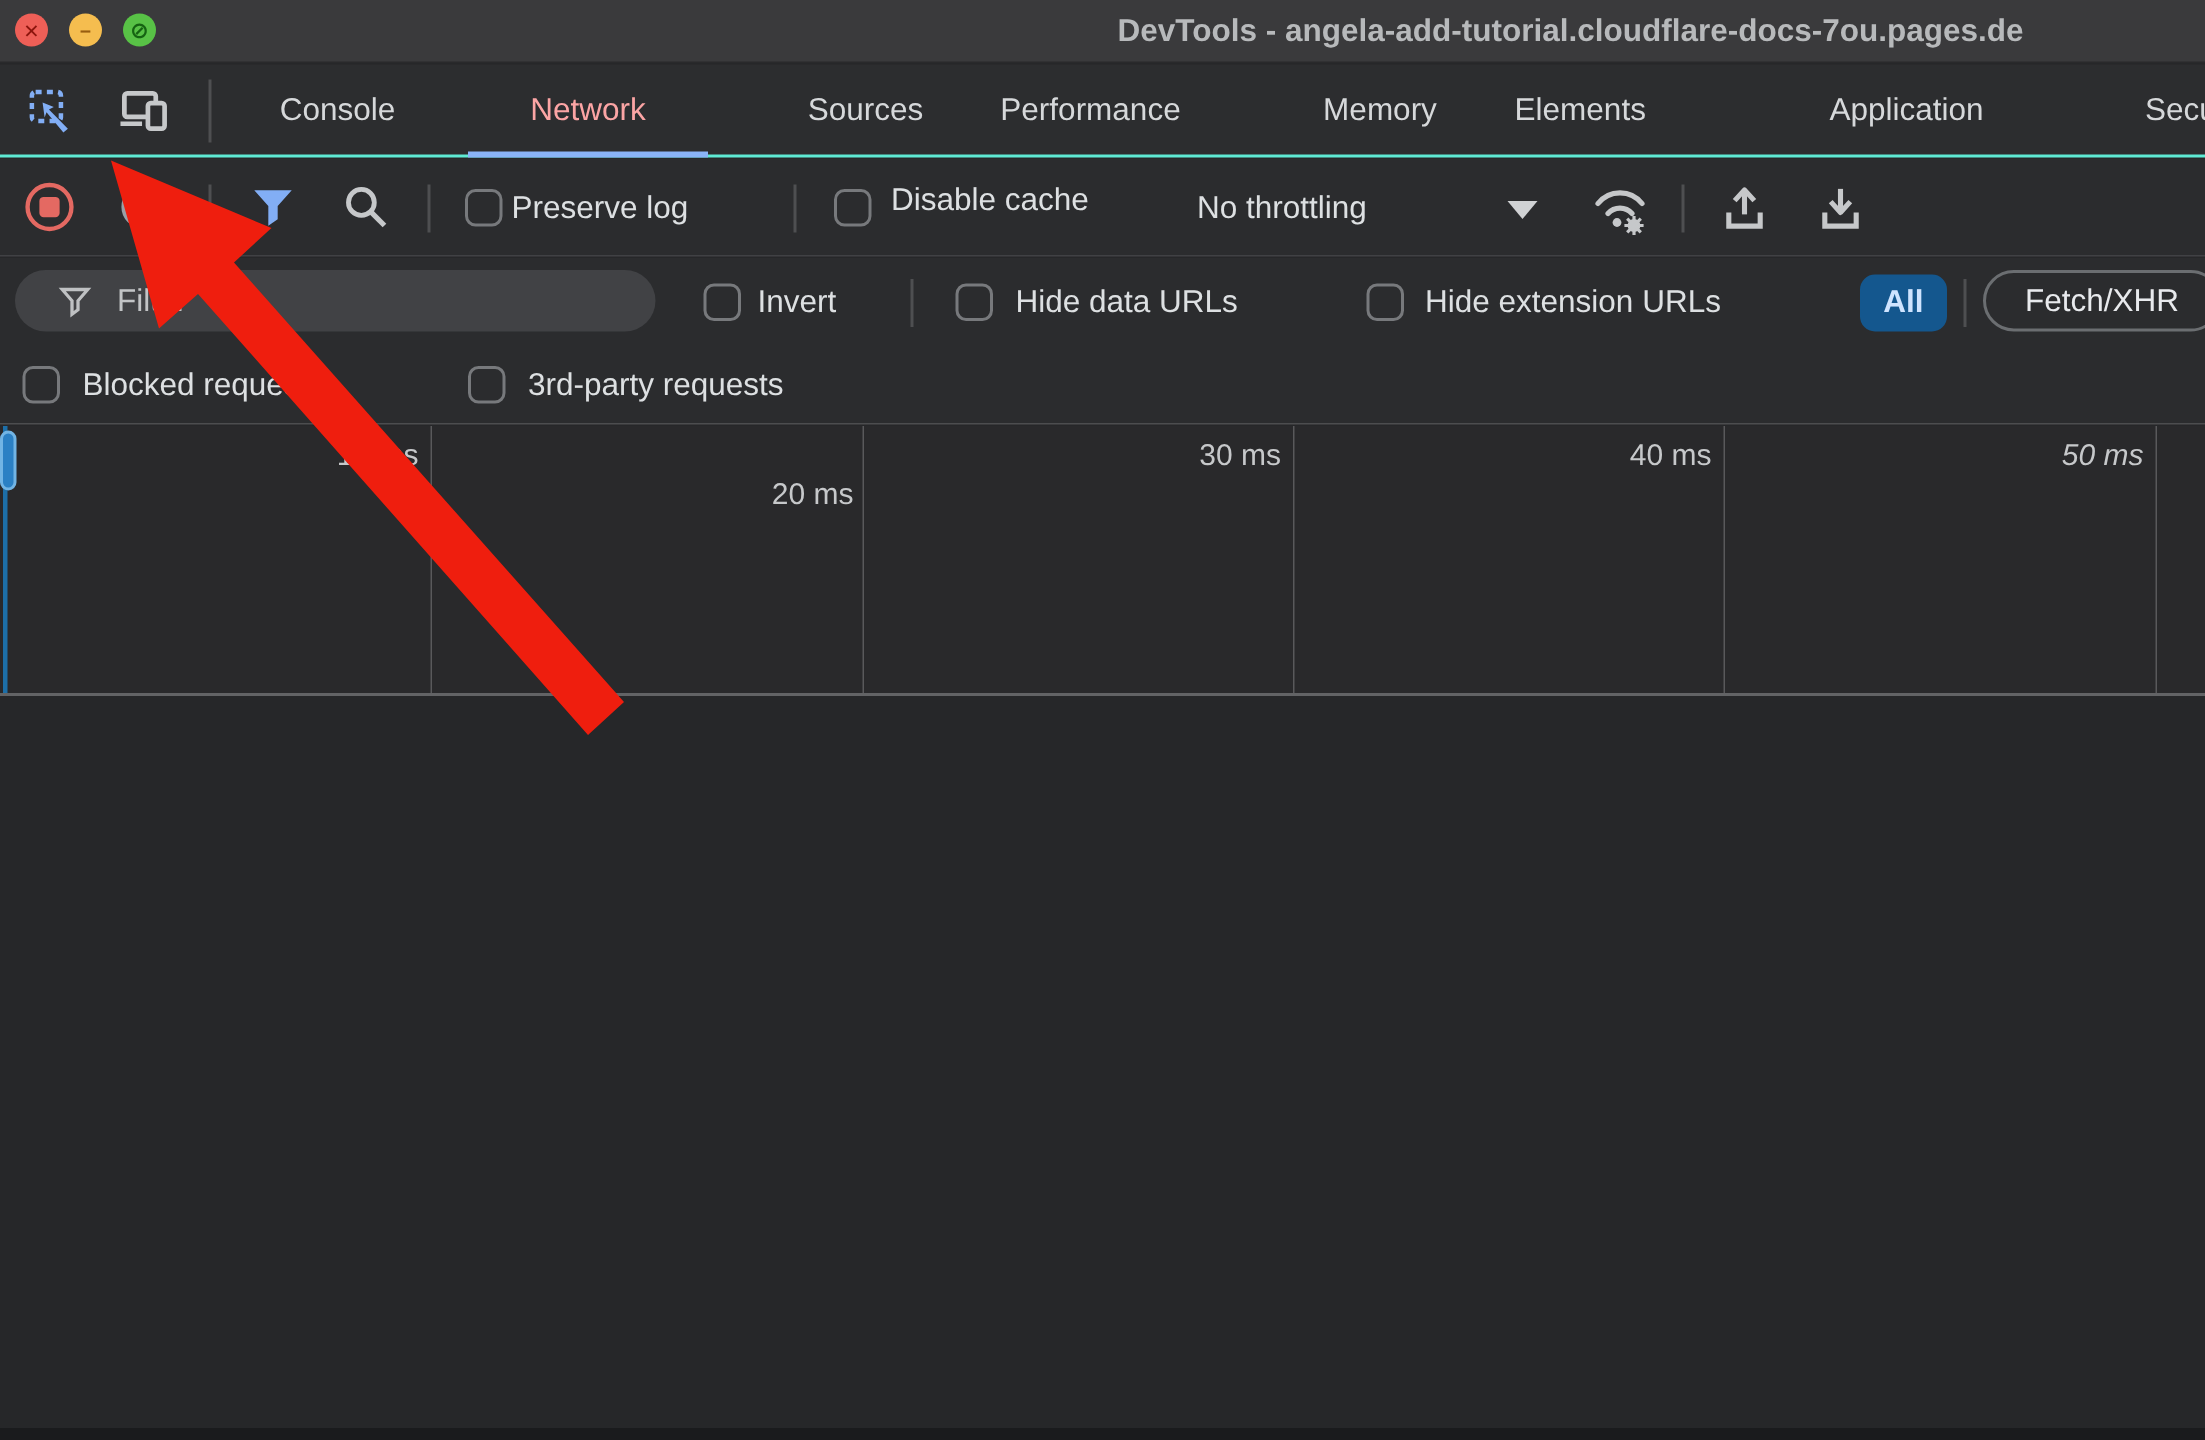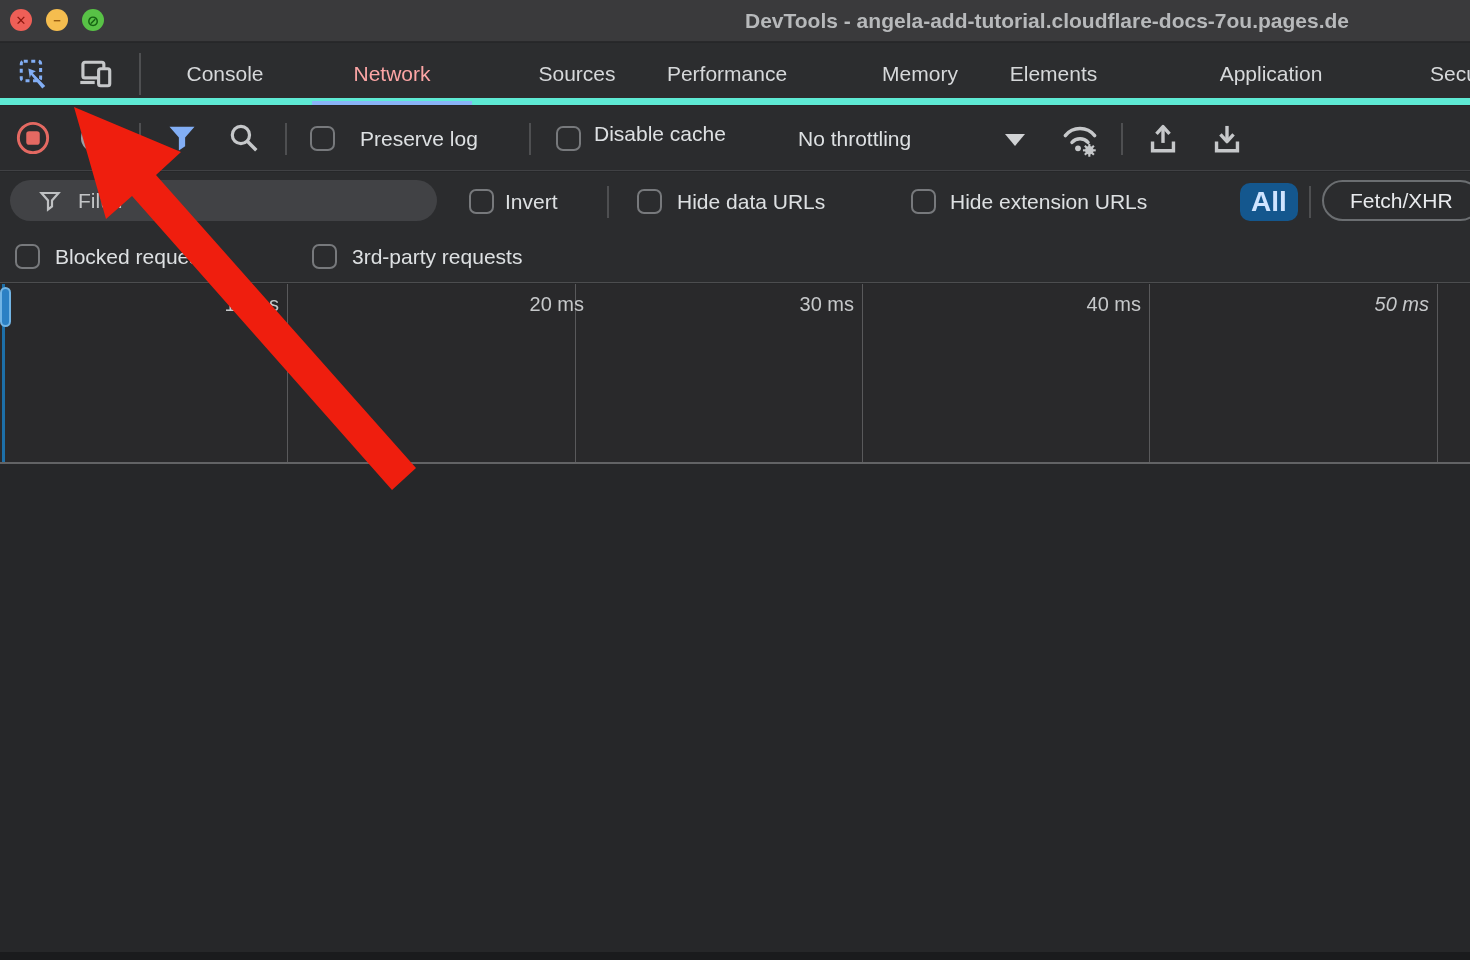--- a/index.html
+++ b/index.html
@@ -9,40 +9,40 @@
   
   .titlebar{position:absolute;left:0;top:0;width:100%;height:42px;background:#3a3a3c;border-bottom:1px solid #29292b;}
   .lights{position:absolute;left:10px;top:9px;display:flex;gap:14px;}
   .light{width:22px;height:22px;border-radius:50%;display:flex;align-items:center;justify-content:center;font-size:13px;font-weight:700;line-height:1;}
   .light.red{background:#ee5f57;color:#8c150d;}
   .light.yellow{background:#f5bd4f;color:#985d10;}
   .light.green{background:#58c246;color:#156312;font-size:15px;}
   .win-title{position:absolute;left:745px;top:0;height:42px;line-height:42px;white-space:nowrap;font-size:21px;font-weight:600;color:#b7b9bb;}
 
   
-  .tabbar{position:absolute;left:0;top:43px;width:100%;height:62px;background:#2c2d2f;border-bottom:7px solid #5eead4;}
+  .tabbar{position:absolute;left:0;top:43px;width:100%;height:62px;background:#2c2d2f;border-bottom:2px solid #5eead4;}
   .iconbtn{position:absolute;width:44px;height:44px;top:9px;display:flex;align-items:center;justify-content:center;border-radius:4px;}
   .vsep{position:absolute;width:2px;background:#4e4f51;}
   .tab{position:absolute;top:0;height:62px;display:flex;align-items:center;justify-content:center;color:#d6d8da;font-size:21px;cursor:default;}
   .tab.active{color:#fca5a5;}
   .tab.active::after{content:"";position:absolute;left:0;right:0;bottom:0;height:4px;background:#8ab4f8;}
 
   
   .nettoolbar{position:absolute;left:0;top:106px;width:100%;height:65px;background:#2b2c2e;border-bottom:1px solid #404144;}
   .tool{position:absolute;display:flex;align-items:center;justify-content:center;}
   .lbl{font-size:21px;color:#dde0e2;white-space:nowrap;}
   .chk{appearance:none;-webkit-appearance:none;width:25px;height:25px;border:2.5px solid #77797c;border-radius:7px;background:transparent;margin:0;}
   .caret{width:0;height:0;border-left:10px solid transparent;border-right:10px solid transparent;border-top:12px solid #d0d2d4;}
 
   
   .filterrow{position:absolute;left:0;top:172px;width:100%;height:60px;background:#2b2c2e;}
   .filter-pill{position:absolute;left:10px;top:8px;width:427px;height:41px;border-radius:21px;background:#414245;display:flex;align-items:center;padding-left:28px;gap:14px;}
   .filter-pill input{background:transparent;border:none;outline:none;color:#c7c9cb;font-size:21px;width:300px;}
   .filter-pill input::placeholder{color:#c2c4c6;opacity:1;}
-  .chip-all{position:absolute;left:1240px;top:11px;width:58px;height:38px;border-radius:10px;background:#14578e;color:#cfe4ff;font-size:28px;font-weight:600;display:flex;align-items:center;justify-content:center;}
+  .chip-all{position:absolute;left:1240px;top:11px;width:58px;height:38px;border-radius:10px;background:#14578e;color:#cfe4ff;font-size:21px;font-weight:600;display:flex;align-items:center;justify-content:center;}
   .chip-fetch{position:absolute;left:1322px;top:8px;height:41px;border:2px solid #6b6e71;border-radius:21px;color:#e8eaed;font-size:21px;display:flex;align-items:center;padding:0 26px;white-space:nowrap;}
 
   
   .chkrow{position:absolute;left:0;top:232px;width:100%;height:51px;background:#2b2c2e;border-bottom:1px solid #4c4d4f;}
 
   
   .timeline{position:absolute;left:0;top:284px;width:100%;height:180px;background:#29292b;border-bottom:2px solid #626365;}
   .gridline{position:absolute;top:0;width:1px;height:100%;background:#59595b;}
   .tick{position:absolute;top:9px;width:92px;text-align:right;font-size:20px;color:#c6c8ca;white-space:nowrap;}
   .ov-line{position:absolute;left:2px;top:0;width:3px;height:100%;background:#1d6fa8;}
@@ -141,21 +141,21 @@
     <div class="tool" style="left:226px;top:14px;width:36px;height:36px;">
       <svg width="32" height="32" viewBox="0 0 26 26">
         <circle cx="10.5" cy="10.5" r="7" fill="none" stroke="#c6c8ca" stroke-width="2.6"></circle>
         <line x1="15.5" y1="15.5" x2="23" y2="23" stroke="#c6c8ca" stroke-width="2.8"></line>
       </svg>
     </div>
     <div class="vsep" style="left:285px;top:17px;height:32px;"></div>
     <div class="tool" style="left:310px;top:20px;">
         <input type="checkbox" class="chk" style="">
       </div>
-    <div class="tool" style="left:360px;top:21px;justify-content:center;">
+    <div class="tool" style="left:341px;top:21px;justify-content:center;">
         <span class="lbl">Preserve log</span>
       </div>
     <div class="vsep" style="left:529px;top:17px;height:32px;"></div>
     <div class="tool" style="left:556px;top:20px;">
         <input type="checkbox" class="chk" style="">
       </div>
     <div class="tool" style="left:594px;top:16px;">
         <span class="lbl">Disable cache</span>
       </div>
     <div class="tool" style="left:798px;top:21px;">
@@ -245,21 +245,21 @@
       </div>
   </div>
 
   <div class="timeline">
     <div class="gridline" style="left:287px;"></div>
     <div class="gridline" style="left:575px;"></div>
     <div class="gridline" style="left:862px;"></div>
     <div class="gridline" style="left:1149px;"></div>
     <div class="gridline" style="left:1437px;"></div>
     <div class="tick" style="left:187px;">10 ms</div>
-    <div class="tick" style="left:492px;">20 ms</div>
+    <div class="tick" style="left:477px;margin-top:26px;">20 ms</div>
     <div class="tick" style="left:762px;">30 ms</div>
     <div class="tick" style="left:1049px;">40 ms</div>
     <div class="tick" style="left:1337px;font-style:italic;">50 ms</div>
     <div class="ov-line"></div>
     <div class="ov-handle"></div>
   </div>
 
   <div class="results">
     
     

